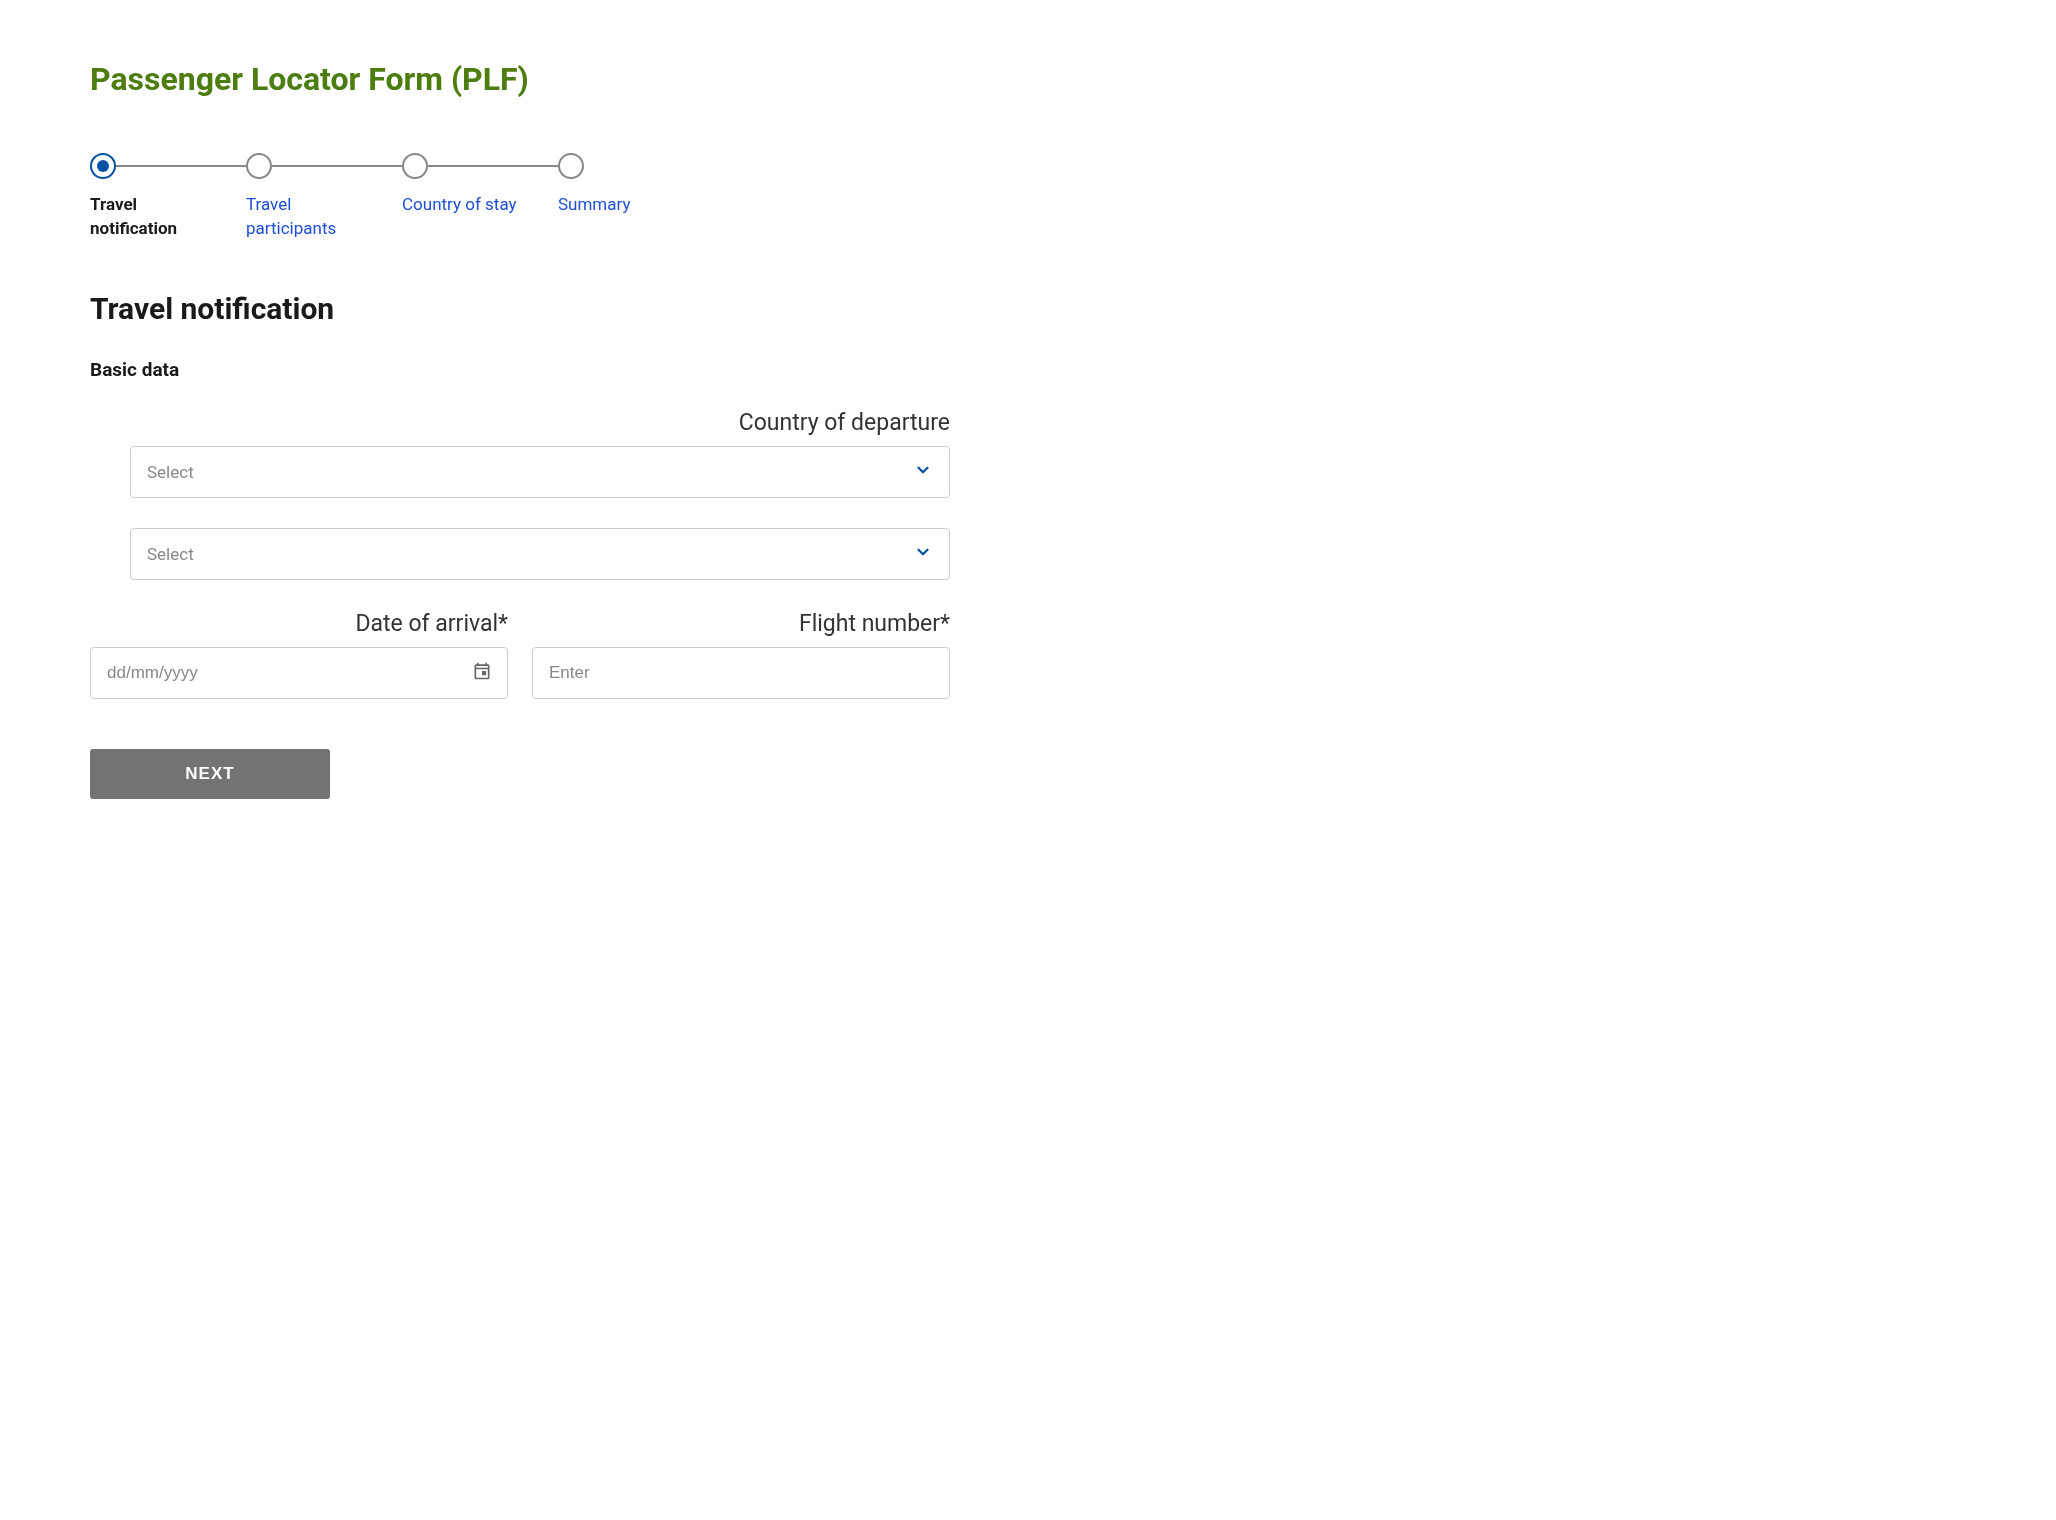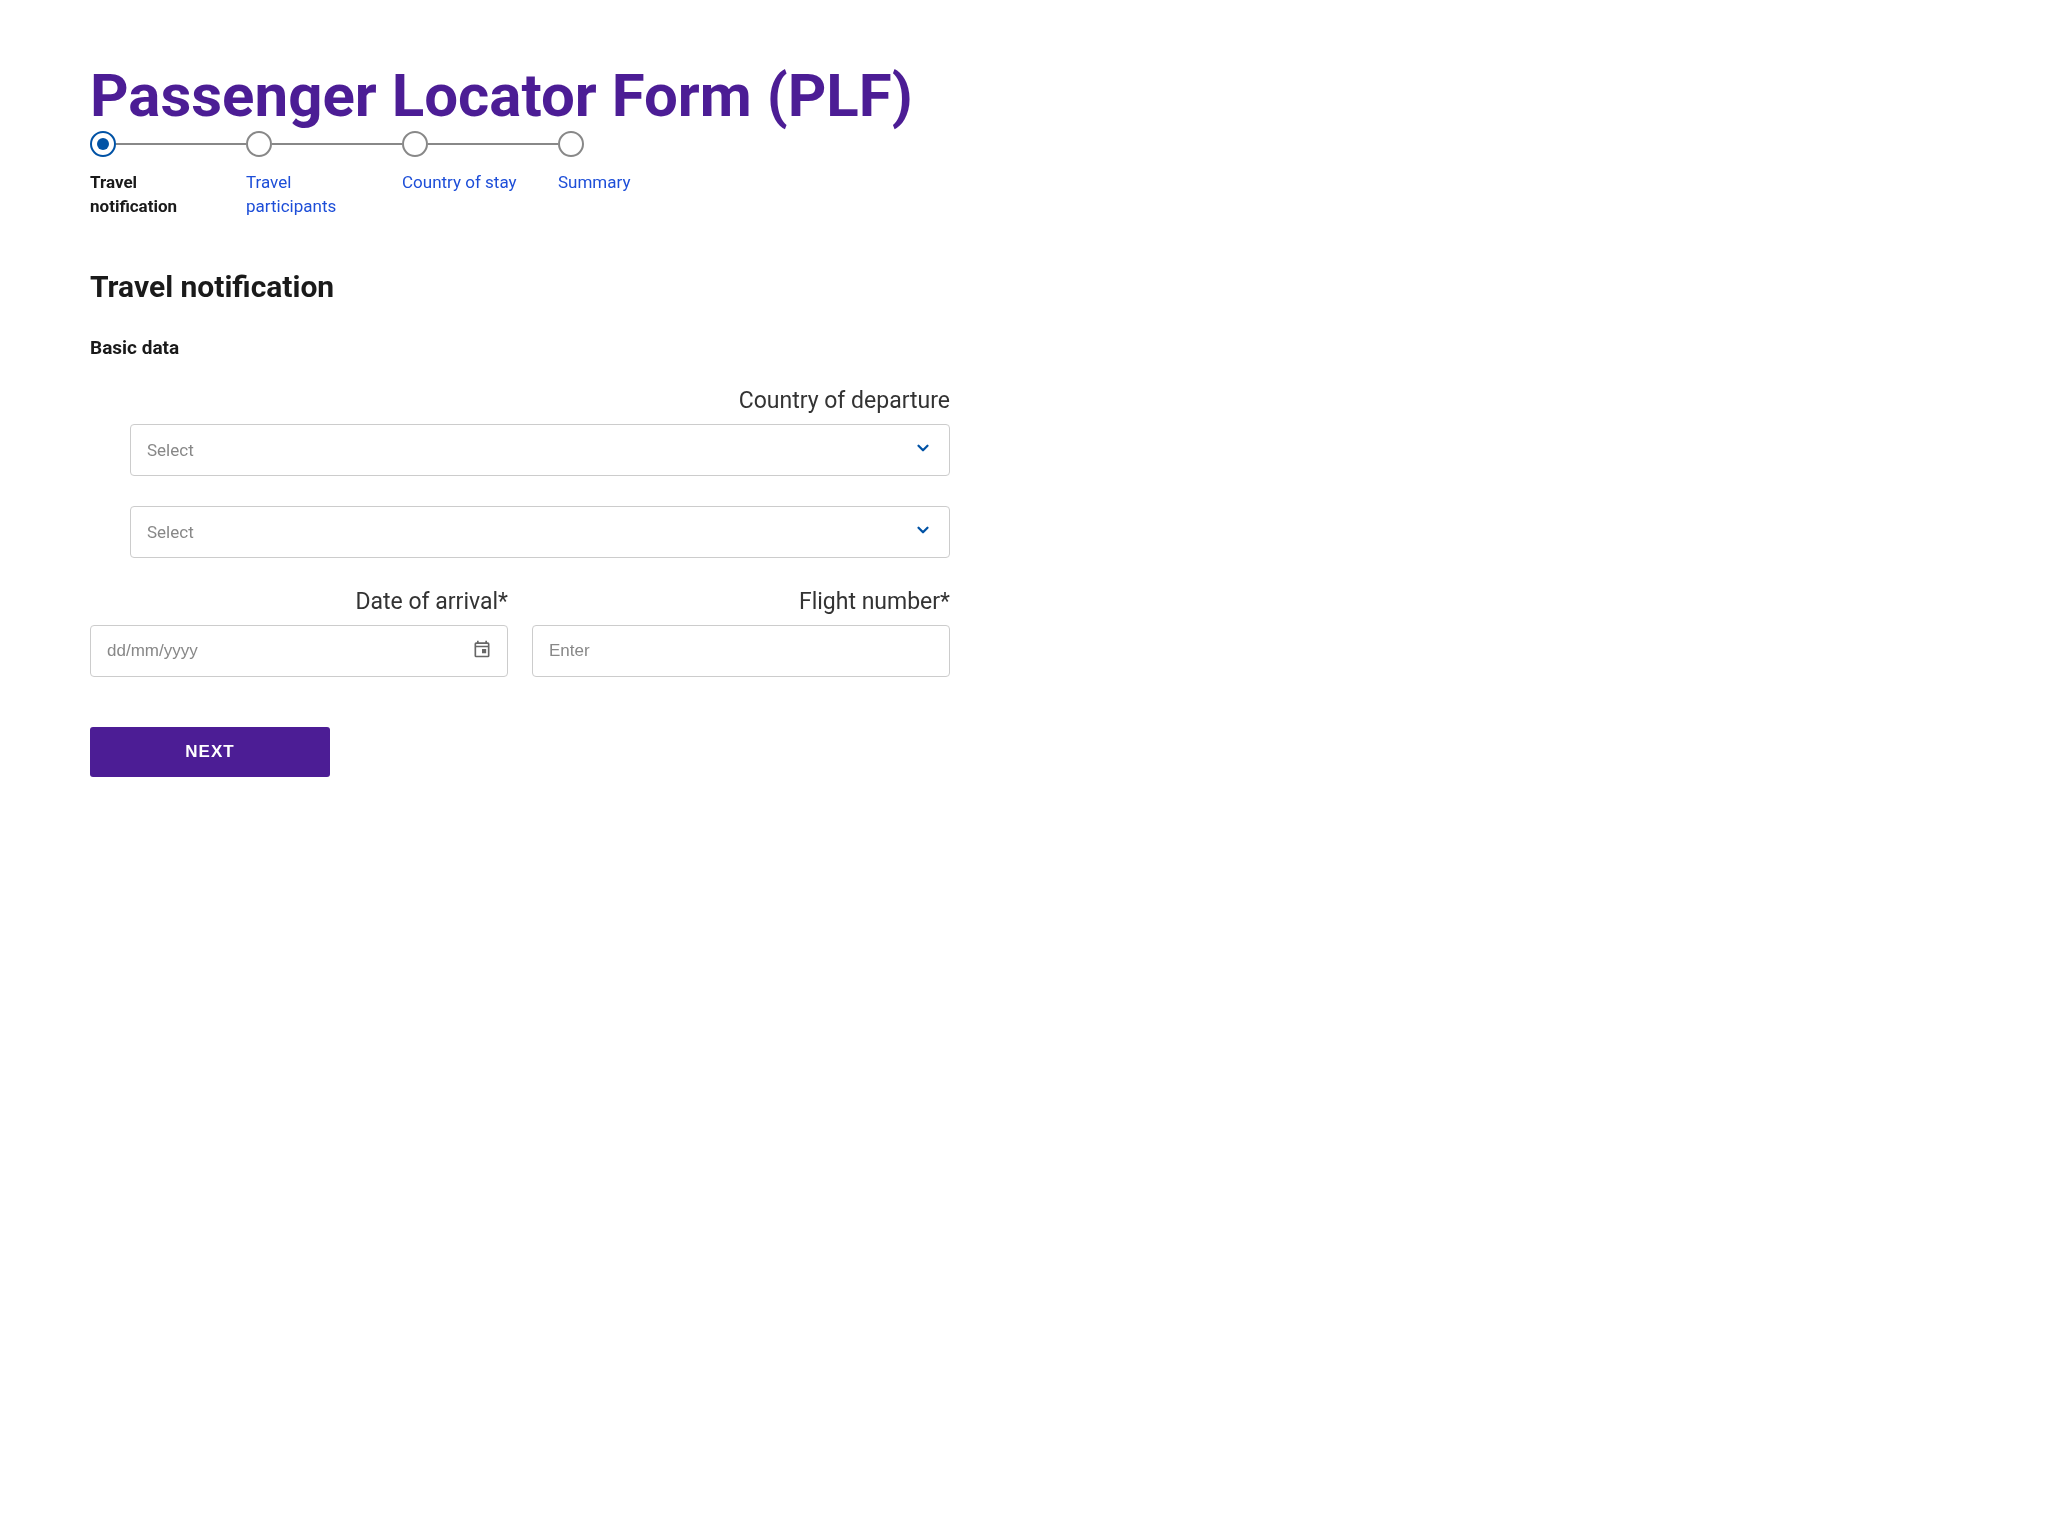--- a/index.html
+++ b/index.html
@@ -7,23 +7,24 @@
       margin: 0;
       padding: 0;
     }
     body {
       font-family: -apple-system, BlinkMacSystemFont, "Segoe UI", Roboto, "Helvetica Neue", Arial, sans-serif;
       background: #fff;
       color: #1a1a1a;
       padding: 60px 90px;
     }
     .page-title {
-      font-size: 60px;
-      font-weight: 700;
-      color: #4c1d95;
+      font-size: 32px;
+      font-weight: 700;
+      margin-bottom: 55px;
+      color: #4d7c0f;
     }
     .stepper {
       display: flex;
       align-items: flex-start;
       margin-bottom: 50px;
       max-width: 600px;
     }
     .step {
       display: flex;
       flex-direction: column;
@@ -141,21 +142,21 @@
       top: 50%;
       transform: translateY(-50%);
       pointer-events: none;
     }
     .next-button {
       display: inline-flex;
       align-items: center;
       justify-content: center;
       width: 240px;
       height: 50px;
-      background: #4c1d95;
+      background: #737373;
       color: #fff;
       font-size: 17px;
       font-weight: 700;
       letter-spacing: 1px;
       border: none;
       border-radius: 3px;
       cursor: pointer;
       margin-top: 20px;
     }
     .placeholder-text {

